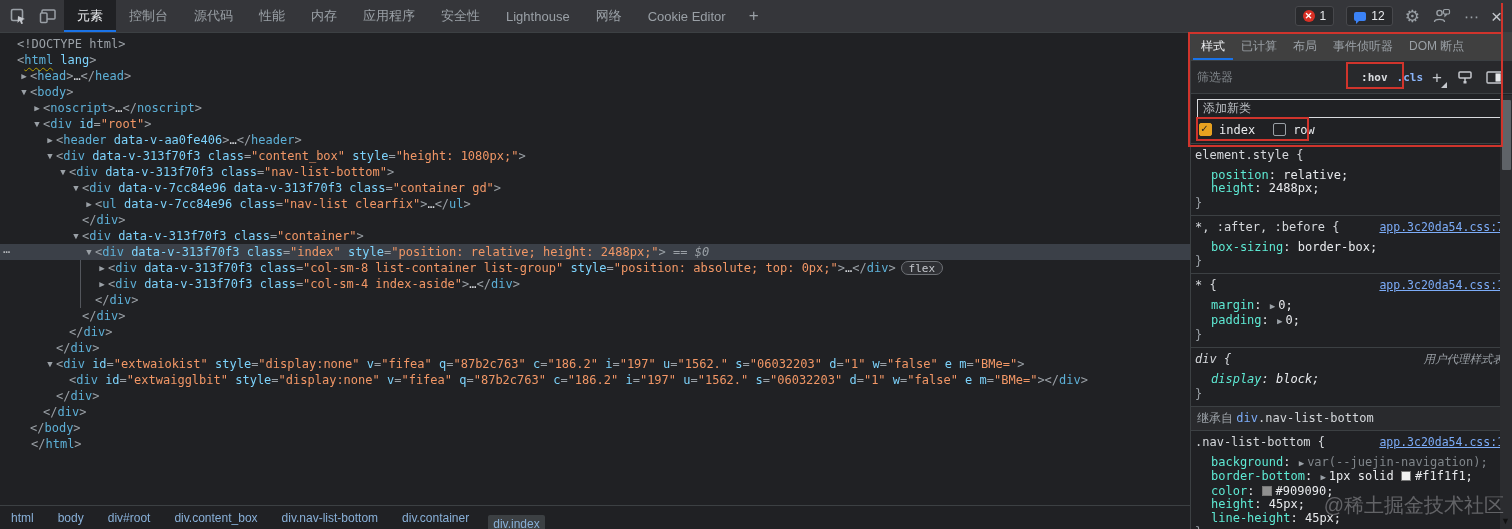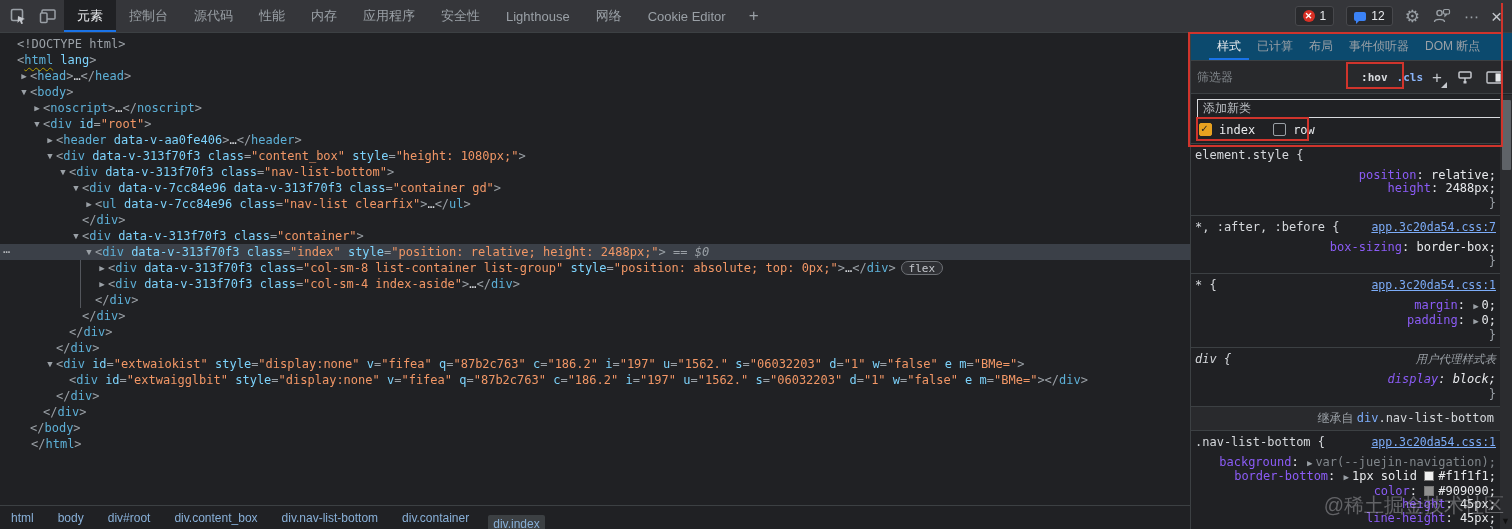--- a/index.html
+++ b/index.html
@@ -40,49 +40,49 @@
   .flex-badge { display:inline-block; margin-left:5px; padding:0 7px; height:14px; line-height:13px;
                 border:1px solid #6e7176; border-radius:8px; background:#2f3034; color:#c5c8cd; font-size:11px; cursor:pointer; }
 
   
   .crumbs { height:24px; border-top:1px solid #3c4043; background:#202124; display:flex; align-items:center; padding:0 6px; gap:14px; font-size:12px; }
   .crumb { color:#88b0d8; cursor:pointer; white-space:nowrap; padding:2px 5px; }
   .crumb.sel { background:#3c4043; border-radius:2px;margin-top:12px; }
 
   
   .styles-panel { width:322px; border-left:1px solid #3c4043; display:flex; flex-direction:column; position:relative; background:#202124; }
-  .sp-tabs { height:28px; background:#0c4a6e; display:flex; align-items:stretch; border-bottom:1px solid #3c4043; padding-left:18px; }
+  .sp-tabs { height:28px; background:#404040; display:flex; align-items:stretch; border-bottom:1px solid #3c4043; padding-left:2px; }
   .sp-tab { display:flex; align-items:center; padding:0 8px; font-size:12px; color:#9aa0a6; cursor:pointer; white-space:nowrap; }
   .sp-tab.active { color:#e8eaed; box-shadow:inset 0 -2px 0 #1a73e8; }
   .sp-toolbar { height:33px; background:#28292c; border-bottom:1px solid #3c4043; display:flex; align-items:center; padding:0 8px 0 6px; gap:9px; }
   .filter-input { flex:1; background:transparent; border:none; outline:none; color:#e8eaed; font-size:12px; }
   .filter-input::placeholder { color:#80868b; }
   .tb-mini { font-family:"DejaVu Sans Mono", monospace; font-size:11px; font-weight:bold; cursor:pointer; }
   .hov { color:#dadce0; } .cls { color:#8ab4f8; }
   .plus-btn { position:relative; color:#c5c8cd; font-size:17px; cursor:pointer; line-height:1; padding-right:4px; }
   .plus-btn:after { content:""; position:absolute; right:-1px; bottom:-2px; border:3px solid transparent; border-bottom-color:#c5c8cd; border-right-color:#c5c8cd; }
   .addclass-wrap { padding:4px 6px 0 6px; }
   .addclass { width:100%; height:19px; background:#202124; border:1px solid #d8dade; color:#e5e5e5; font-size:12px; padding:0 5px; outline:none; }
   .addclass::placeholder { color:#bdc1c6; }
   .toggles { display:flex; align-items:center; gap:18px; padding:5px 6px 6px 8px; border-bottom:1px solid #3c4043; }
   .toggle { display:flex; align-items:center; gap:7px; cursor:pointer; font-family:"DejaVu Sans Mono", monospace; font-size:12px; color:#e8eaed; }
   .cb { width:13px; height:13px; border-radius:2px; border:1px solid #9aa0a6; display:inline-block; position:relative; }
   .cb.on { background:#e8a220; border-color:#e8a220; }
   .cb.on:after { content:"✓"; position:absolute; left:1px; top:-2px; color:#202124; font-size:11px; font-weight:bold; }
 
-  .rules { flex:1; overflow:hidden; font-family:"DejaVu Sans Mono", monospace; font-size:12px; padding-right:12px;text-align:right; }
+  .rules { flex:1; overflow:hidden; font-family:"DejaVu Sans Mono", monospace; font-size:12px; padding-right:4px; }
   .rule { padding:4px 4px 4px 4px; border-bottom:1px solid #3c4043; }
   .rule-head { line-height:15px; margin-bottom:6px; display:flex; }
   .selector { color:#d5d8dc; white-space:pre; }
   .rule.ua .selector, .rule.ua .pname, .rule.ua .pval { font-style:italic; }
   .src { margin-left:auto; font-size:11.5px; white-space:nowrap; }
   .src.link { color:#7cacf8; text-decoration:underline; cursor:pointer; }
   .src.ua { color:#9aa0a6; font-style:italic; }
   .prop { line-height:13.5px; padding-left:16px; white-space:nowrap; cursor:text; }
-  .pname { color:#8b5cf6; } .pval { color:#e8eaed; } .pval.gray { color:#80868b; }
+  .pname { color:#5eead4; } .pval { color:#e8eaed; } .pval.gray { color:#80868b; }
   .parrow { color:#9aa0a6; font-size:9px; margin:0 3px 0 1px; }
   .close-brace { color:#9aa0a6; line-height:15px; }
   .swatch { display:inline-block; width:10px; height:10px; border:1px solid #777; vertical-align:-1px; margin-right:4px; cursor:pointer; }
   .inh-header { background:#292a2d; border-bottom:1px solid #3c4043; padding:3px 6px; font-size:12px; color:#9aa0a6; font-family:"Liberation Sans", sans-serif; }
   .inh-tag { color:#7cacf8; font-family:"DejaVu Sans Mono", monospace; }
   .inh-rest { color:#d5d8dc; font-family:"DejaVu Sans Mono", monospace; }
 
   
   .sp-scroll { position:absolute; right:0; top:62px; bottom:0; width:12px; background:#2b2c2f; }
   .sp-thumb { position:absolute; right:1px; top:5px; width:9px; height:70px; background:#5f6368; border-radius:1px; cursor:pointer; }

